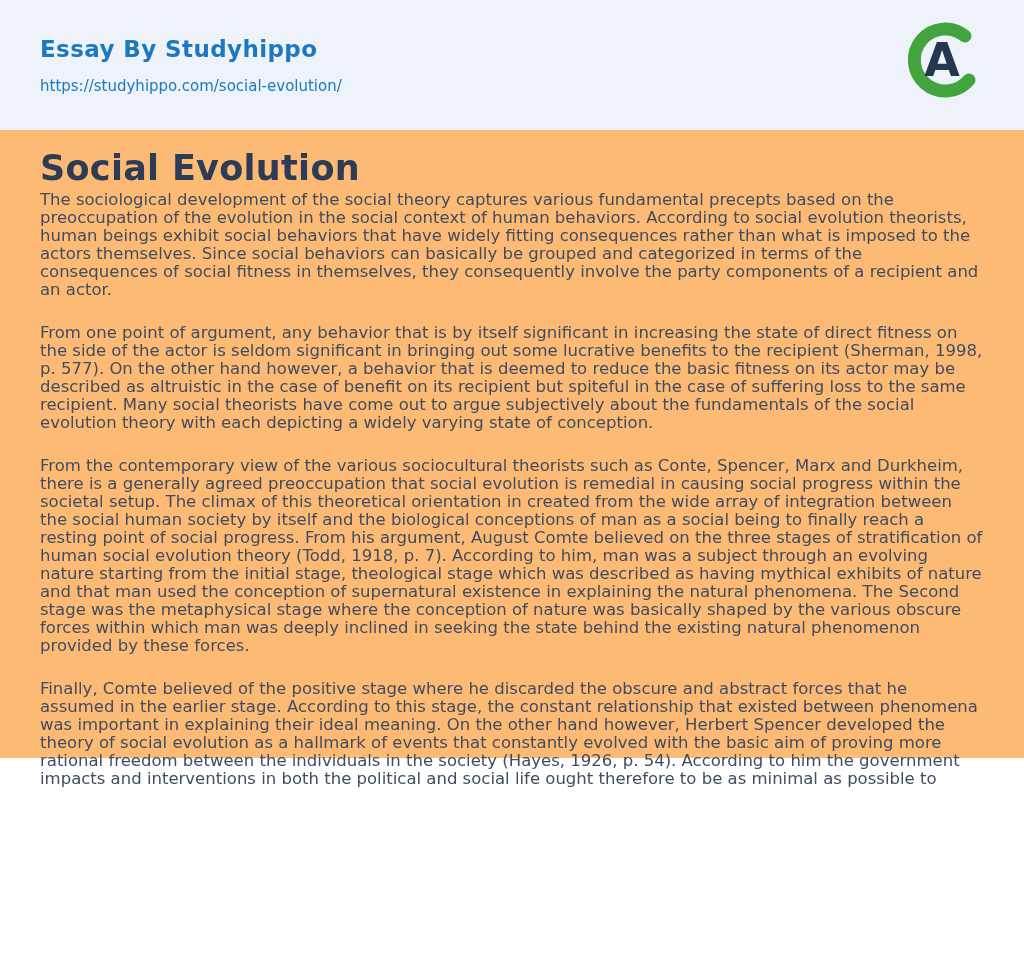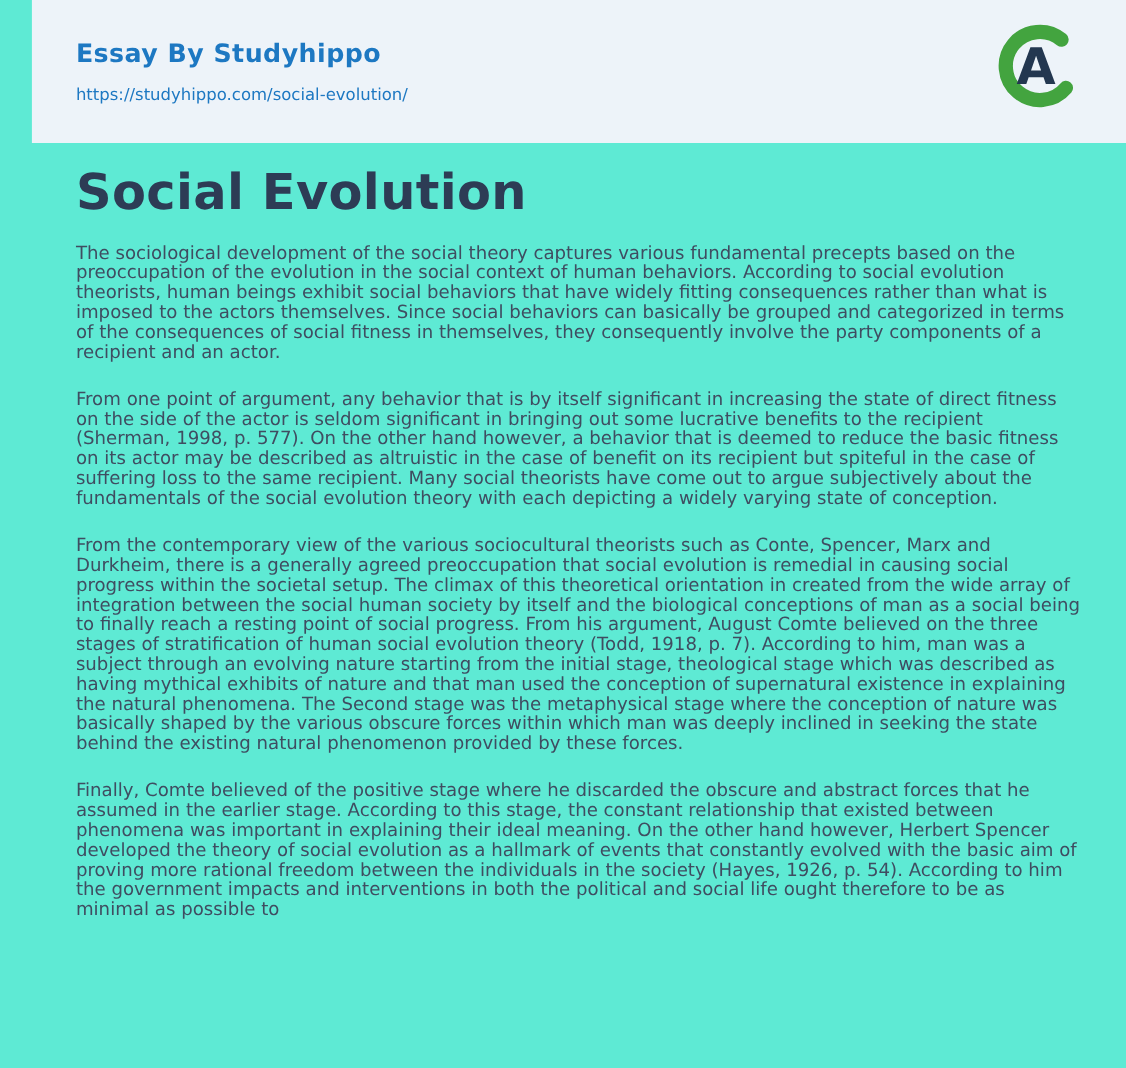--- a/index.html
+++ b/index.html
@@ -3,21 +3,21 @@
   <meta charset="utf-8">
   <style>
     * { margin: 0; padding: 0; box-sizing: border-box; }
     html, body {
       width: 1024px;
       height: 971px;
       overflow: hidden;
       background: #ffffff;
       font-family: "DejaVu Sans", "Liberation Sans", sans-serif;
     }
-    .page { width: 1024px; height: 971px; background: #5eead4; padding-left: 29px; }
+    .page { width: 1024px; height: 758px; background: #fdba74; }
 
     .header {
       position: relative;
       width: 100%;
       height: 130px;
       background: #edf3f9;
       padding: 36px 40px 0 40px;
     }
     .site-title {
       color: #1d78c2;
@@ -39,24 +39,24 @@
       right: 38px;
       width: 80px;
       height: 90px;
     }
 
     .content {
       padding: 16px 40px 0 40px;
     }
     h1.essay-title {
       color: #2d3c55;
-      font-size: 45px;
+      font-size: 35px;
       font-weight: 800;
       letter-spacing: 0.3px;
-      margin: 2px 0 20px 0;
+      margin: 2px 0 3px 0;
     }
     p.para {
       color: #3f4d61;
       font-size: 16.5px;
       line-height: 18px;
       margin-bottom: 25px;
       text-align: left;
     }
   </style>
 </head>

